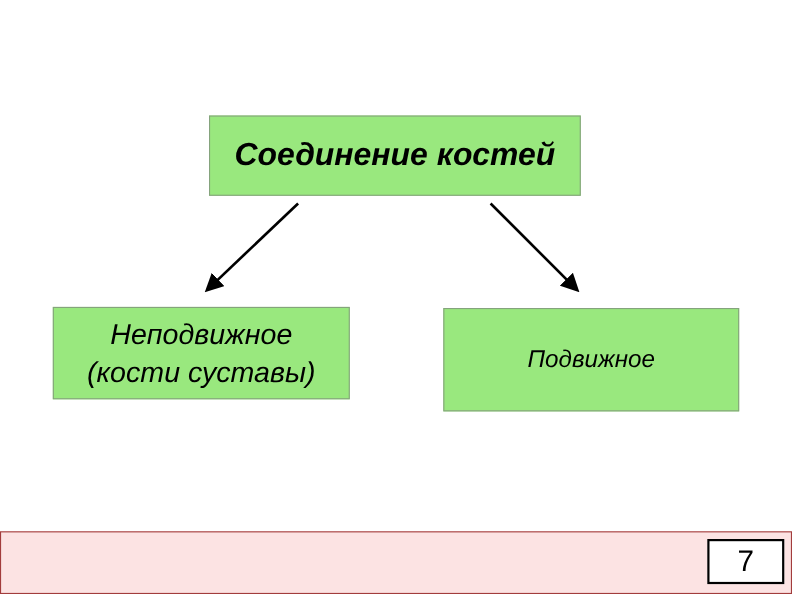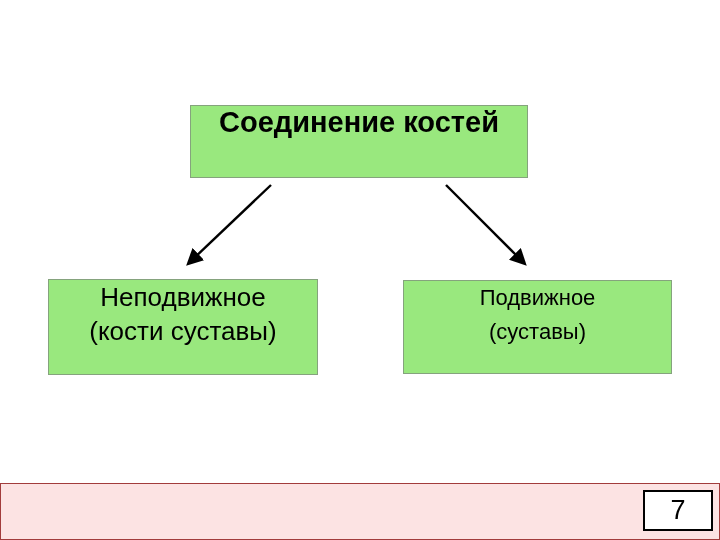--- a/index.html
+++ b/index.html
@@ -16,30 +16,31 @@
     color: var(--text, #000000);
   }
   .node {
     position: absolute;
     box-sizing: border-box;
     background: var(--node-fill, #99e87e);
     border: 1px solid var(--node-border, #85a37d);
     display: flex;
     flex-direction: column;
     align-items: center;
-    justify-content: flex-start;
+    justify-content: center;
     text-align: center;
+    font-style: italic;
   }
   #root-node {
     left: 190px; top: 105px; width: 338px; height: 73px;
     font-weight: bold;
     font-size: 29px;
   }
   #left-node {
-    left: 48px; top: 279px; width: 270px; height: 96px;
+    left: 48px; top: 279px; width: 270px; height: 84px;
     font-size: 26px;
     line-height: 34px;
   }
   #right-node {
     left: 403px; top: 280px; width: 269px; height: 94px;
     font-size: 22px;
     line-height: 34px;
   }
   #arrow-layer {
     position: absolute;
@@ -94,21 +95,20 @@
     <line class="arrow-line" x1="446" y1="185" x2="522" y2="261" marker-end="url(#head)"></line>
   </svg>
 
   <div class="node" id="left-node">
     <span>Неподвижное</span>
     <span>(кости суставы)</span>
   </div>
 
   <div class="node" id="right-node">
     <span>Подвижное</span>
-    <span>(суставы)</span>
   </div>
 
   <div id="footer-strip"></div>
 
   <div id="page-number-box">
     <span>7</span>
   </div>
 
 </div>
 

